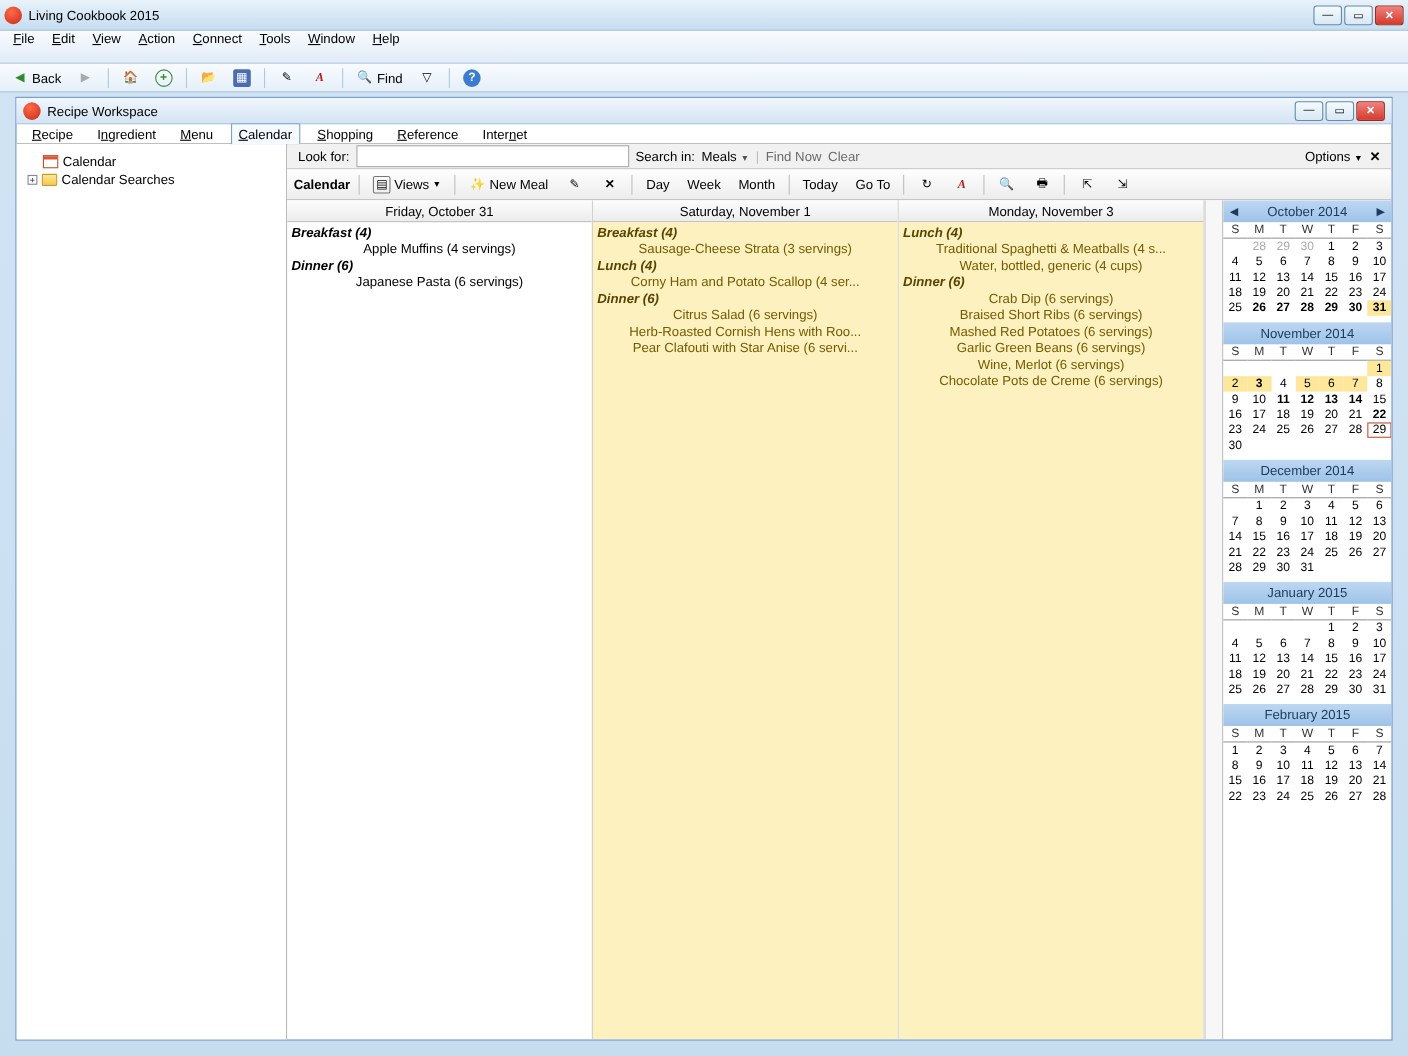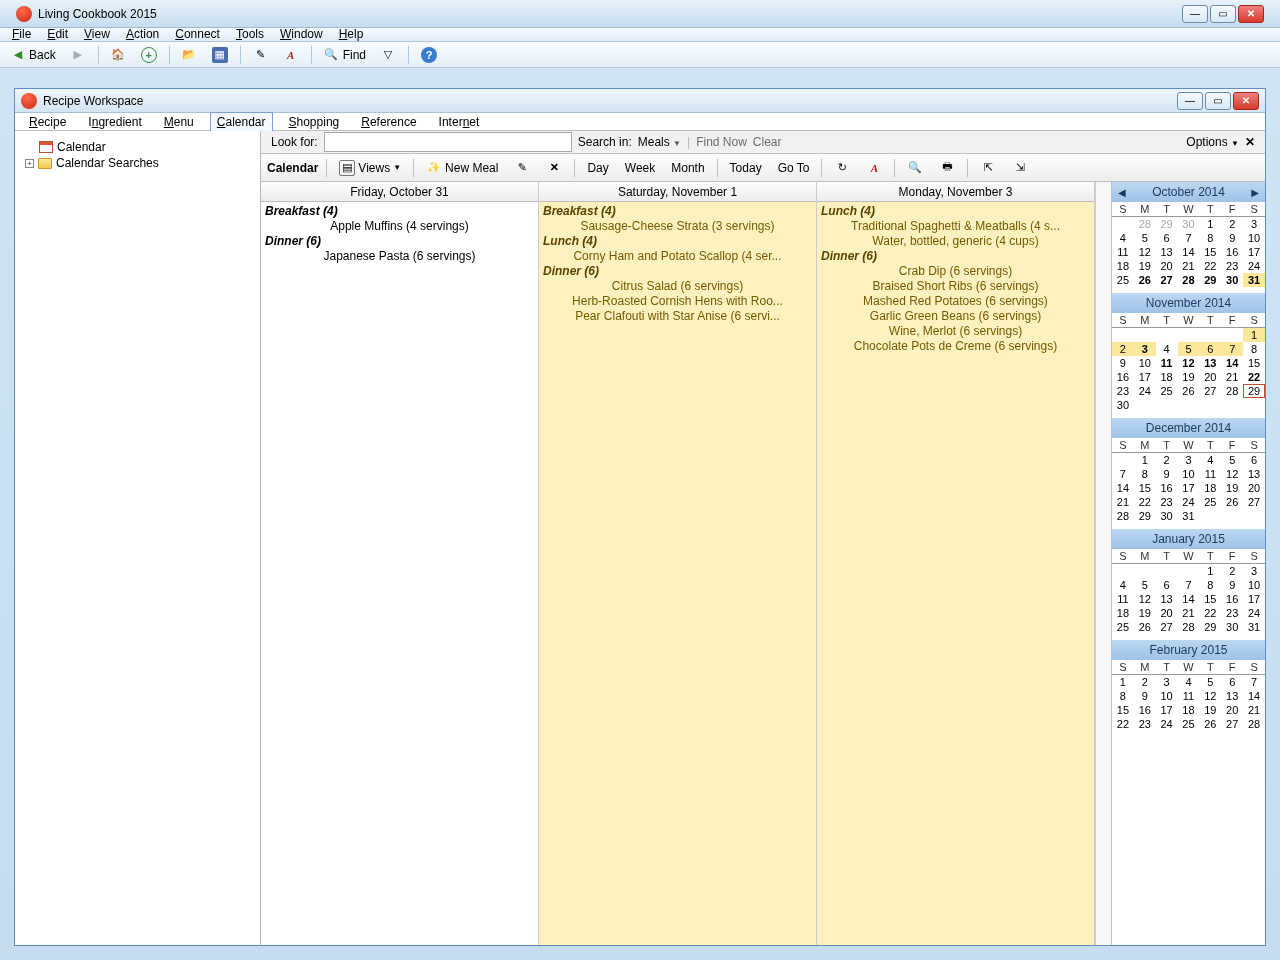--- a/index.html
+++ b/index.html
@@ -1,22 +1,22 @@
 <!DOCTYPE html>
 <html><head>
 <meta charset="utf-8">
 <style>
 * { box-sizing: border-box; margin: 0; padding: 0; }
 body { font-family: "Segoe UI", Tahoma, sans-serif; font-size: 12px; background: linear-gradient(#D1E4F4, #C6DDF0); overflow: hidden; height: 960px; width: 1280px; }
-.titlebar { height: 28px; display: flex; align-items: center; padding: 0 16px; background: linear-gradient(#E8F2FA, #C6DDF0); border-bottom: 1px solid #9CB9D6; }
+.titlebar { height: 28px; display: flex; align-items: center; padding: 0 4px; background: linear-gradient(#E8F2FA, #C6DDF0); border-bottom: 1px solid #9CB9D6; }
 .app-icon { width: 16px; height: 16px; background: radial-gradient(circle at 40% 30%, #FF6B4A, #C82818); border-radius: 50%; margin-right: 6px; display:inline-block; }
 .window-controls { margin-left: auto; display: flex; gap: 2px; }
 .wc-btn { width: 26px; height: 18px; border: 1px solid #688CAA; border-radius: 3px; background: linear-gradient(#F5FAFE, #D8E8F5); display: flex; align-items: center; justify-content: center; font-size: 10px; cursor: pointer; }
 .wc-close { background: linear-gradient(#F08080, #D43B2A); color: #fff; font-weight: bold; border-color:#A02818; }
-.menubar { height: 14px; display: flex; align-items: flex-end; padding: 0 12px; gap: 16px; background: linear-gradient(#F8FBFE, #E0ECF7); border-bottom: 1px solid #B0C8DE; }
+.menubar { height: 30px; display: flex; align-items: flex-start; padding: 0 12px; gap: 16px; background: linear-gradient(#F8FBFE, #E0ECF7); border-bottom: 1px solid #B0C8DE; }
 .menubar span { cursor: pointer; }
 .menubar u { text-decoration: underline; }
 .toolbar1 { height: 26px; display: flex; align-items: center; padding: 0 6px; gap: 6px; background: linear-gradient(#F8FBFE, #E5EFF8); border-bottom: 1px solid #B0C8DE; }
 .tb-btn { padding: 1px 4px; display: flex; align-items: center; gap: 3px; cursor: pointer; }
 .tb-sep { width: 1px; height: 18px; background: #B0C8DE; margin: 0 2px; }
 .tbicon { width:16px; height:16px; display:inline-flex; align-items:center; justify-content:center; border-radius:2px; font-size:11px; }
 .workspace { position: absolute; top: 88px; left: 14px; right: 14px; bottom: 14px; border: 1px solid #5D8CC1; background: #fff; display: flex; flex-direction: column; }
 .ws-title { height: 24px; background: linear-gradient(#F0F6FC, #D3E4F3); border-bottom: 1px solid #A8C2DC; display: flex; align-items: center; padding: 0 6px; }
 .tabbar { height: 18px; display: flex; align-items: center; padding: 0 8px; gap: 10px; border-bottom: 1px solid #BFBFBF; }
 .tab { padding: 2px 6px; cursor: pointer; }

